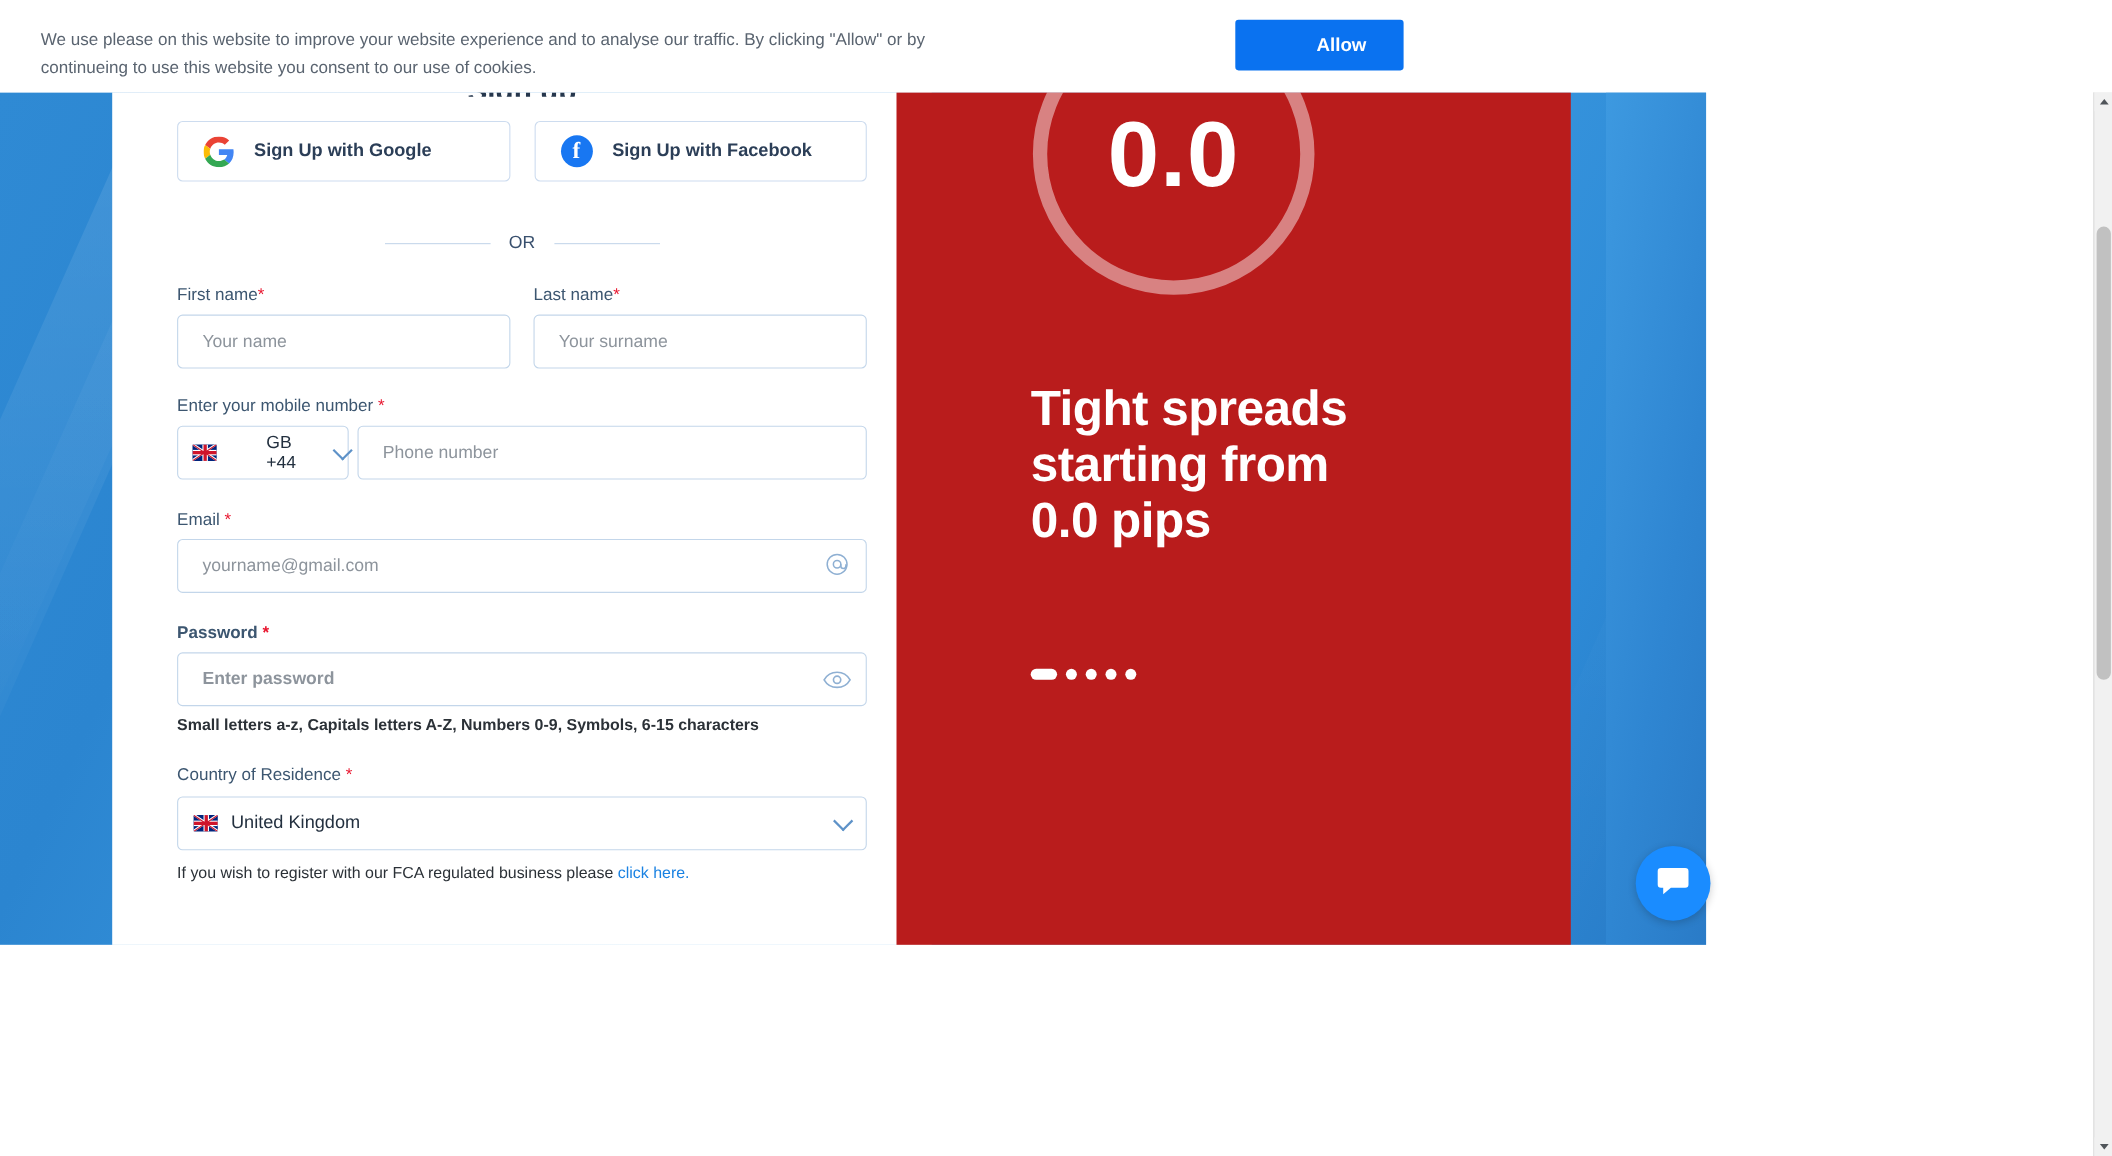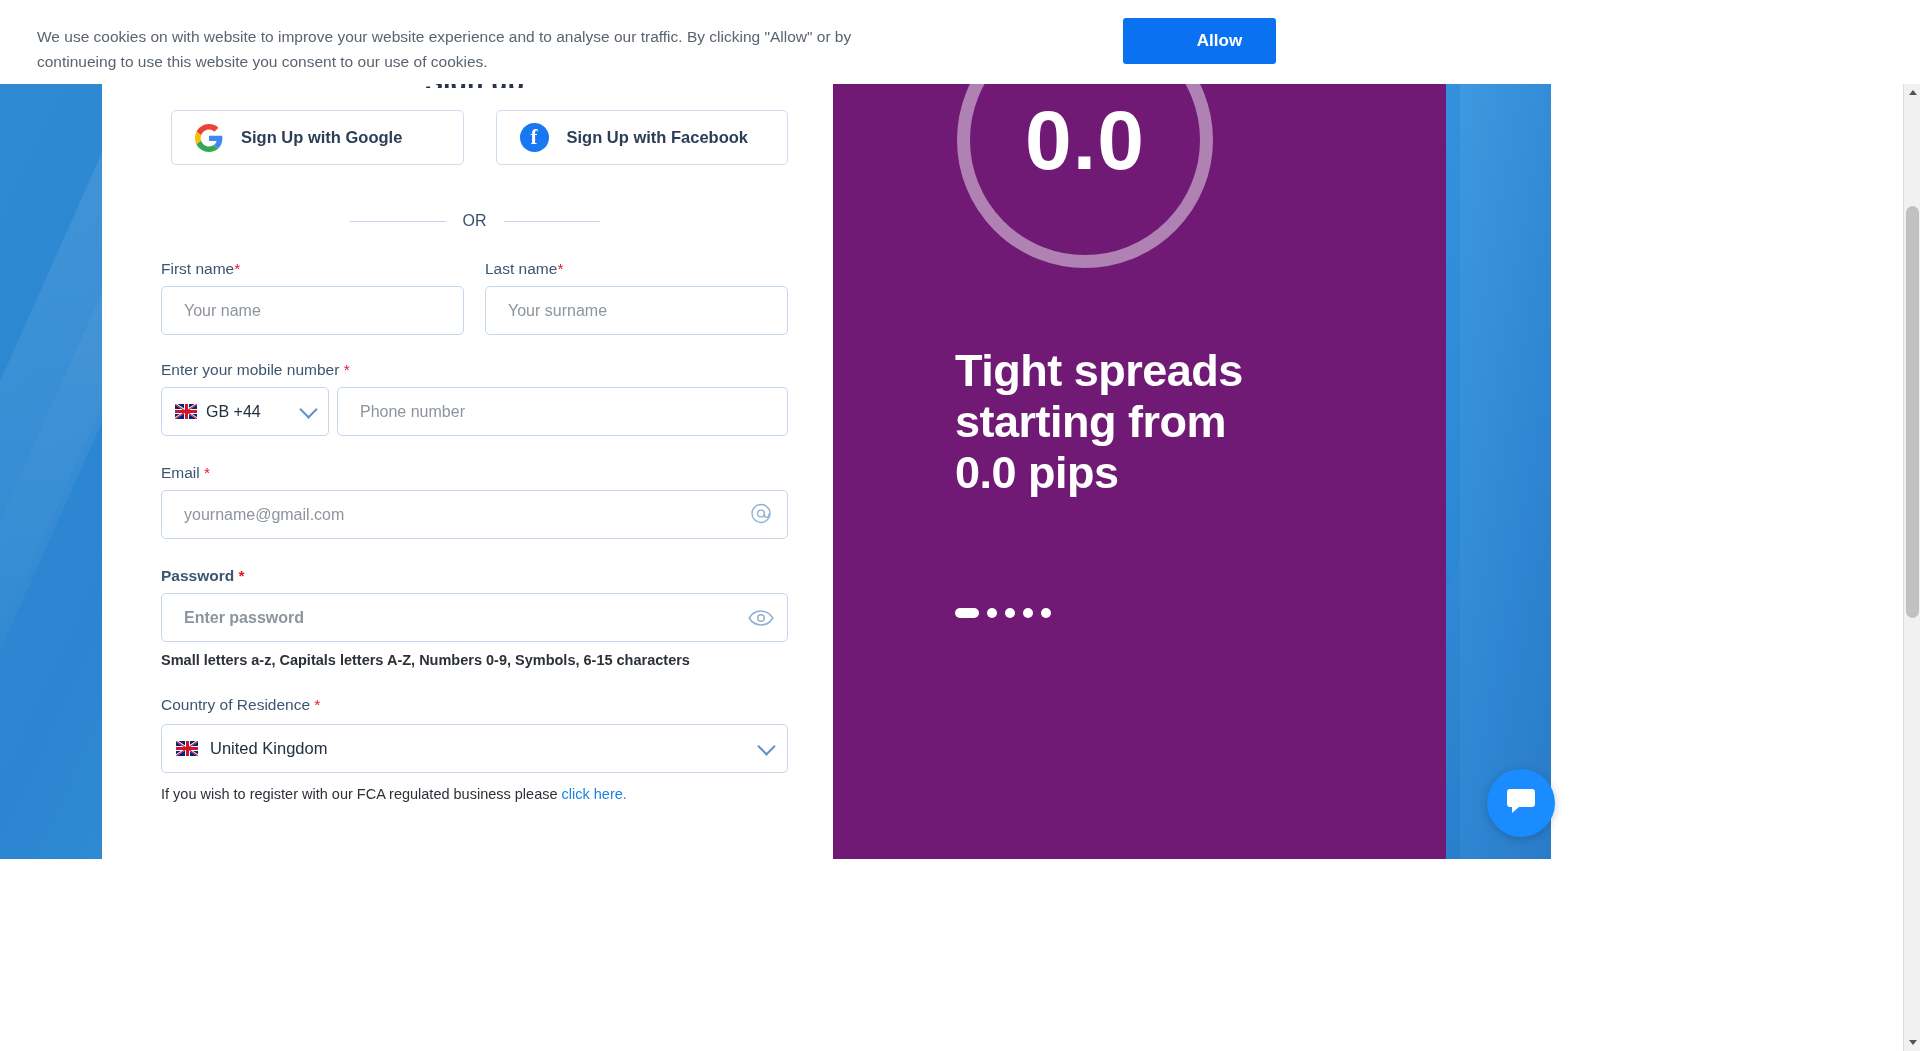--- a/index.html
+++ b/index.html
@@ -55,21 +55,20 @@
   
   .social-row {
     display: flex; gap: 22px; padding: 0 59px; margin-top: 22px;
   }
   .social-btn {
     flex: 1; height: 55px; border: 1px solid #cddcef; border-radius: 5px;
     background: #fff; display: flex; align-items: center; gap: 18px;
     padding-left: 23px; cursor: pointer;
     font-size: 16.5px; color: #2b3e57; font-weight: bold;
     font-family: "Liberation Sans", sans-serif;
-    margin-left: 10px;
   }
   .social-btn .lbl { font-weight: bold; }
 
   .g-icon { width: 28px; height: 28px; position: relative; flex: none; }
   .fb-icon { width: 29px; height: 29px; border-radius: 50%; background: #1877F2;
     position: relative; flex: none; }
   .fb-icon::after {
     content: "f"; position: absolute; left: 0; right: 0; top: 50%;
     transform: translateY(-52%);
     text-align: center; color: #fff; font-weight: bold; font-size: 21px;
@@ -96,23 +95,24 @@
     width: 100%; height: 49px; border: 1px solid #c3d6ea; border-radius: 5px;
     background: #fff; display: flex; align-items: center; padding: 0 22px;
     position: relative;
   }
   .input .ph { font-size: 16px; color: #8d949c; }
   .field { margin-bottom: 26px; }
 
   
   .phone-row { display: flex; gap: 8px; }
   .cc-select {
-    width: 168px; height: 49px; border: 1px solid #c3d6ea; border-radius: 5px;
+    width: 156px; height: 49px; border: 1px solid #c3d6ea; border-radius: 5px;
     display: flex; align-items: center; padding: 0 13px; cursor: pointer;
     background: #fff;
+    gap: 36px;
   }
   .cc-select .cc-text { font-size: 16px; color: #23303f; margin-left: 9px; }
   .phone-input { flex: 1; }
 
   
   .flag {
     width: 22px; height: 15px; flex: none; position: relative; overflow: hidden;
     background: #00247d; border-radius: 1px;
   }
   .flag .d1, .flag .d2 {
@@ -155,22 +155,22 @@
 
   .country-select {
     width: 100%; height: 49px; border: 1px solid #c3d6ea; border-radius: 5px;
     display: flex; align-items: center; padding: 0 14px; cursor: pointer;
     background: #fff;
   }
   .country-select .cname { font-size: 16.5px; color: #23303f; margin-left: 12px; }
 
   
   #promo {
-    position: absolute; left: 833px; top: 84px; width: 613px; height: 775px;
-    background: #701a75; overflow: hidden;
+    position: absolute; left: 815px; top: 84px; width: 613px; height: 775px;
+    background: #b91c1c; overflow: hidden;
   }
   #promo-ring {
     position: absolute; left: 124px; top: -72px; width: 256px; height: 256px;
     border-radius: 50%; border: 13px solid rgba(255,255,255,.45);
     display: flex; align-items: center; justify-content: center;
   }
   #promo-ring .val {
     color: #ffffff; font-size: 84px; font-weight: bold; letter-spacing: 1px;
     font-family: "Liberation Sans", sans-serif;
   }
@@ -376,21 +376,21 @@
     <span class="dot"></span>
     <span class="dot"></span>
     <span class="dot"></span>
   </div>
 </div>
 
 <div id="bottom-strip"></div>
 <div id="right-white"></div>
 
 <div id="cookie-banner">
-  <div id="cookie-text">We use cookies on with website to improve your website experience and to analyse our traffic. By clicking "Allow" or by continueing to use this website you consent to our use of cookies.</div>
+  <div id="cookie-text">We use please on this website to improve your website experience and to analyse our traffic. By clicking "Allow" or by continueing to use this website you consent to our use of cookies.</div>
   <button id="allow-button">Allow</button>
 </div>
 
 <div id="scrollbar">
   <div id="scroll-up">
       <span class="ar"></span>
     </div>
   <div id="scroll-thumb"></div>
   <div id="scroll-down">
       <span class="ar"></span>

